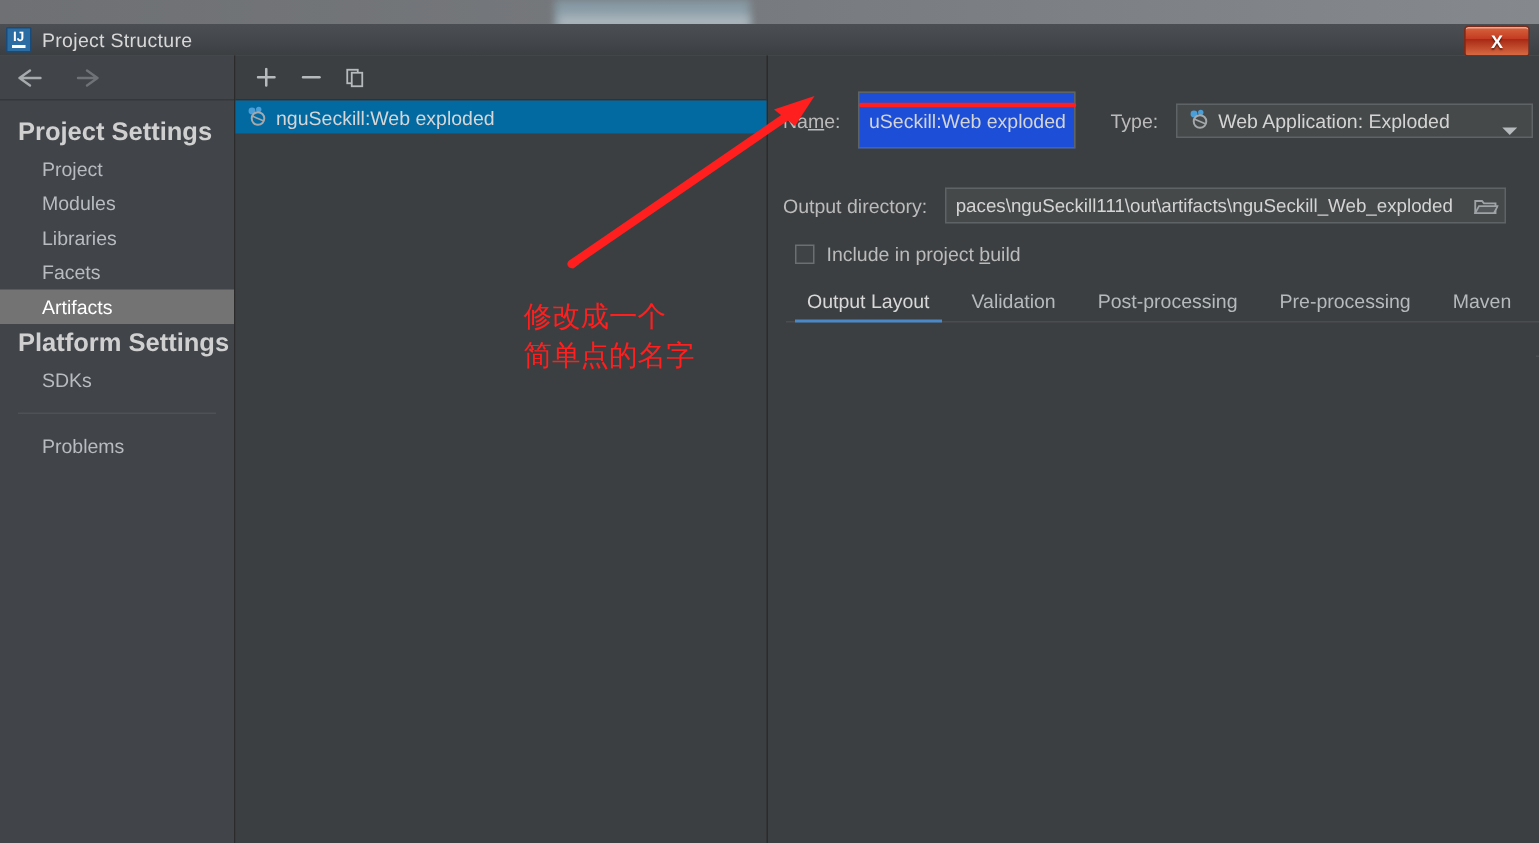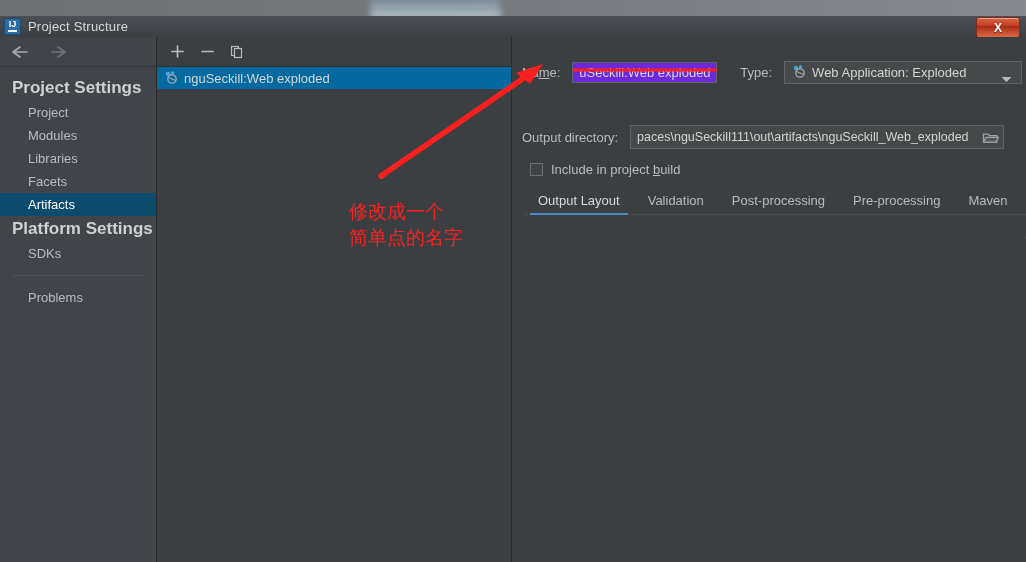--- a/index.html
+++ b/index.html
@@ -50,21 +50,21 @@
   .sidebar{
     position:absolute;left:0;top:0;width:156px;height:541px;
     background:#41454a;border-right:1px solid #2b2b2b;
   }
   .sb-nav{height:29px;display:flex;align-items:center;padding-left:10px;gap:16px;
           border-bottom:1px solid #35383a;}
   .arrow-ico{width:22px;height:16px;display:block;}
   .sb-list{padding-top:8px;}
   .sb-group{font-weight:bold;color:#d0d0d0;font-size:17px;padding:3px 0 3px 12px;}
   .sb-item{font-size:13px;color:#b8bcc0;padding:3px 0 3px 28px;line-height:17px;cursor:default;}
-  .sb-item.sel{background:#0c4a6e;color:#ffffff;}
+  .sb-item.sel{background:#737373;color:#ffffff;}
   .sb-sep{height:1px;background:#4e5256;margin:10px 12px 10px 12px;}
 
   
   .listpanel{
     position:absolute;left:157px;top:0;width:354px;height:541px;background:#3c3f41;
     border-right:1px solid #2b2b2b;
   }
   .list-toolbar{height:29px;display:flex;align-items:center;gap:8px;padding-left:9px;
                 border-bottom:1px solid #2f3234;}
   .tb-btn{width:22px;height:20px;display:flex;align-items:center;justify-content:center;cursor:pointer;}
@@ -73,22 +73,22 @@
     background:#0369a1;color:#d6d6d6;font-size:13px;cursor:default;
   }
 
   
   .detail{position:absolute;left:512px;top:0;width:514px;height:541px;background:#3c3f41;}
   .row{display:flex;align-items:center;}
   .lbl{color:#bbbbbb;font-size:13px;}
   .u{text-decoration:underline;}
   .namerow{position:absolute;left:10px;top:24px;width:500px;}
   .field{
-    background:#6d28d9;border:1px solid #5e6366;color:#d4d4d4;
-    font-size:13px;height:21px;line-height:21px;padding:0 6px;box-sizing:border-box;
+    background:#1d4ed8;border:1px solid #5e6366;color:#d4d4d4;
+    font-size:13px;height:38px;line-height:21px;padding:0 6px;box-sizing:border-box;
     font-family:"Liberation Sans",sans-serif;
   }
   .namefield{width:145px;}
   .combo{
     position:relative;background:#45494a;border:1px solid #5e6366;height:23px;width:238px;
     display:flex;align-items:center;gap:6px;padding-left:7px;box-sizing:border-box;color:#d4d4d4;
     font-size:13px;cursor:pointer;
   }
   .combo .caret{position:absolute;right:9px;top:9px;}
   .outrow{position:absolute;left:10px;top:88px;width:500px;}

